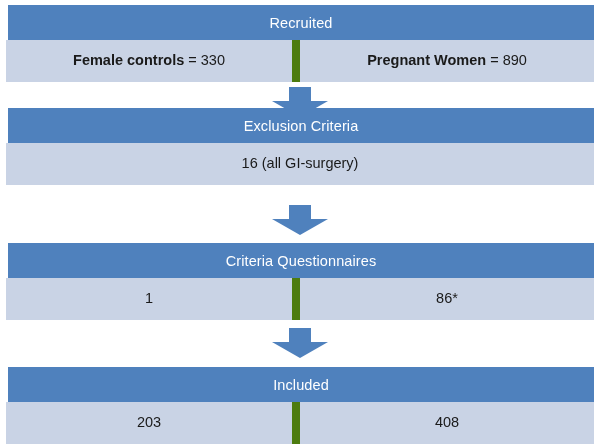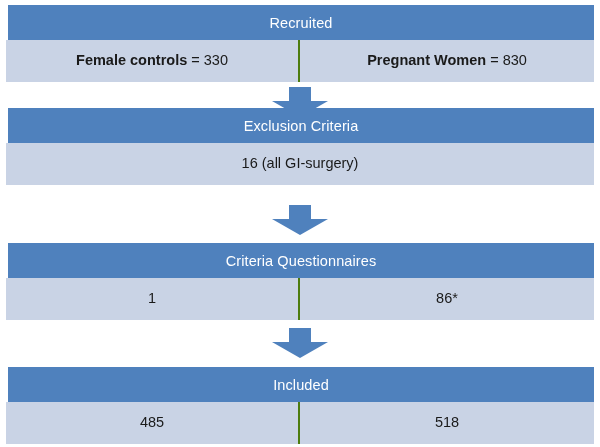--- a/index.html
+++ b/index.html
@@ -55,21 +55,21 @@
     display: flex;
     align-items: center;
     justify-content: center;
     font-size: 14.5px;
     color: #1a1a1a;
     box-sizing: border-box;
     text-align: center;
     line-height: 1.1;
   }
   .cell.left {
-    border-right: 2px solid #4d7c0f;
+    border-right: 8px solid #4d7c0f;
   }
 
   .cell b {
     font-weight: bold;
   }
 
   
   #stage-recruited   { top: 5px; }
   #stage-exclusion   { top: 108px; }
   #stage-missing     { top: 243px; }
@@ -93,21 +93,21 @@
 
 <div id="flowchart">
 
   <div class="stage" id="stage-recruited">
     <div class="stage-header">Recruited</div>
     <div class="stage-body">
       <div class="cell left">
         <span><b>Female controls</b><span> = </span><span>330</span></span>
       </div>
       <div class="cell right">
-        <span><b>Pregnant Women</b><span> = </span><span>830</span></span>
+        <span><b>Pregnant Women</b><span> = </span><span>890</span></span>
       </div>
     </div>
   </div>
 
   <div class="arrow" id="arrow-1">
     <svg viewBox="0 0 56 30" xmlns="http://www.w3.org/2000/svg" aria-hidden="true">
       <polygon points="17,0 39,0 39,14 56,14 28,30 0,14 17,14" fill="#4f81bd"></polygon>
     </svg>
   </div>
 
@@ -134,18 +134,18 @@
 
   <div class="arrow" id="arrow-3">
     <svg viewBox="0 0 56 30" xmlns="http://www.w3.org/2000/svg" aria-hidden="true">
       <polygon points="17,0 39,0 39,14 56,14 28,30 0,14 17,14" fill="#4f81bd"></polygon>
     </svg>
   </div>
 
   <div class="stage" id="stage-included">
     <div class="stage-header">Included</div>
     <div class="stage-body">
-      <div class="cell left">485</div>
-      <div class="cell right">518</div>
+      <div class="cell left">203</div>
+      <div class="cell right">408</div>
     </div>
   </div>
 
 </div>
 
 </body></html>

